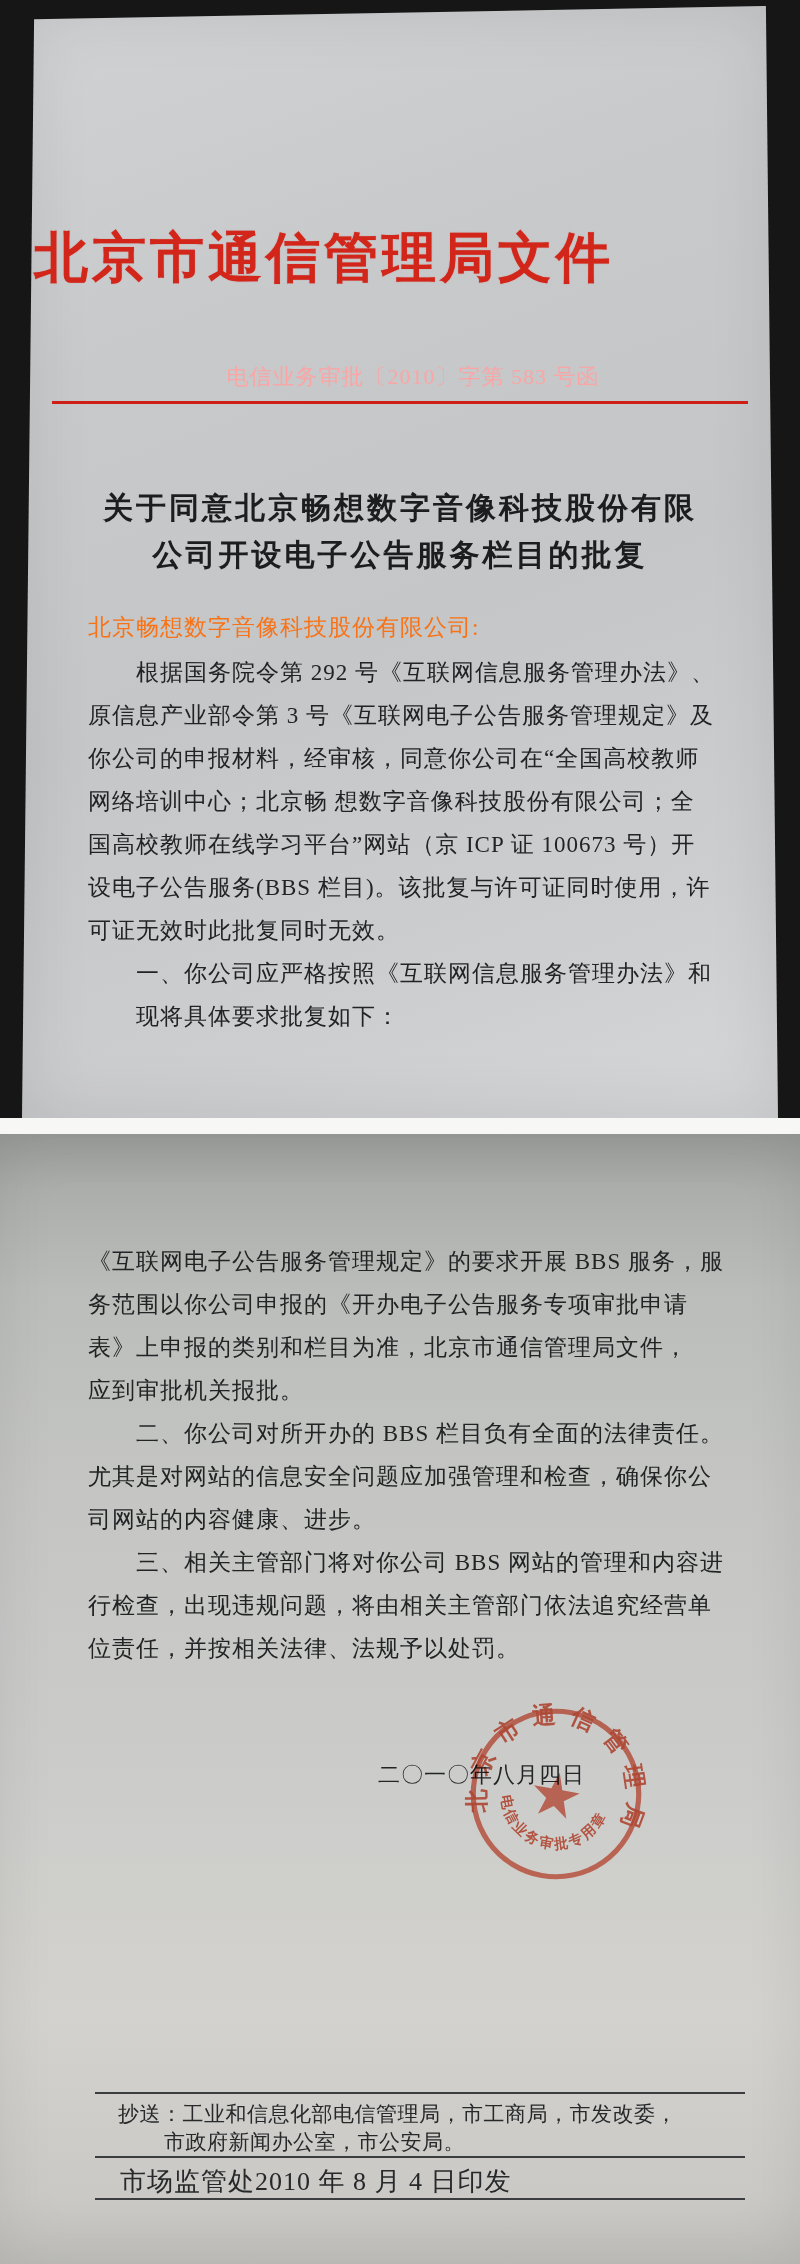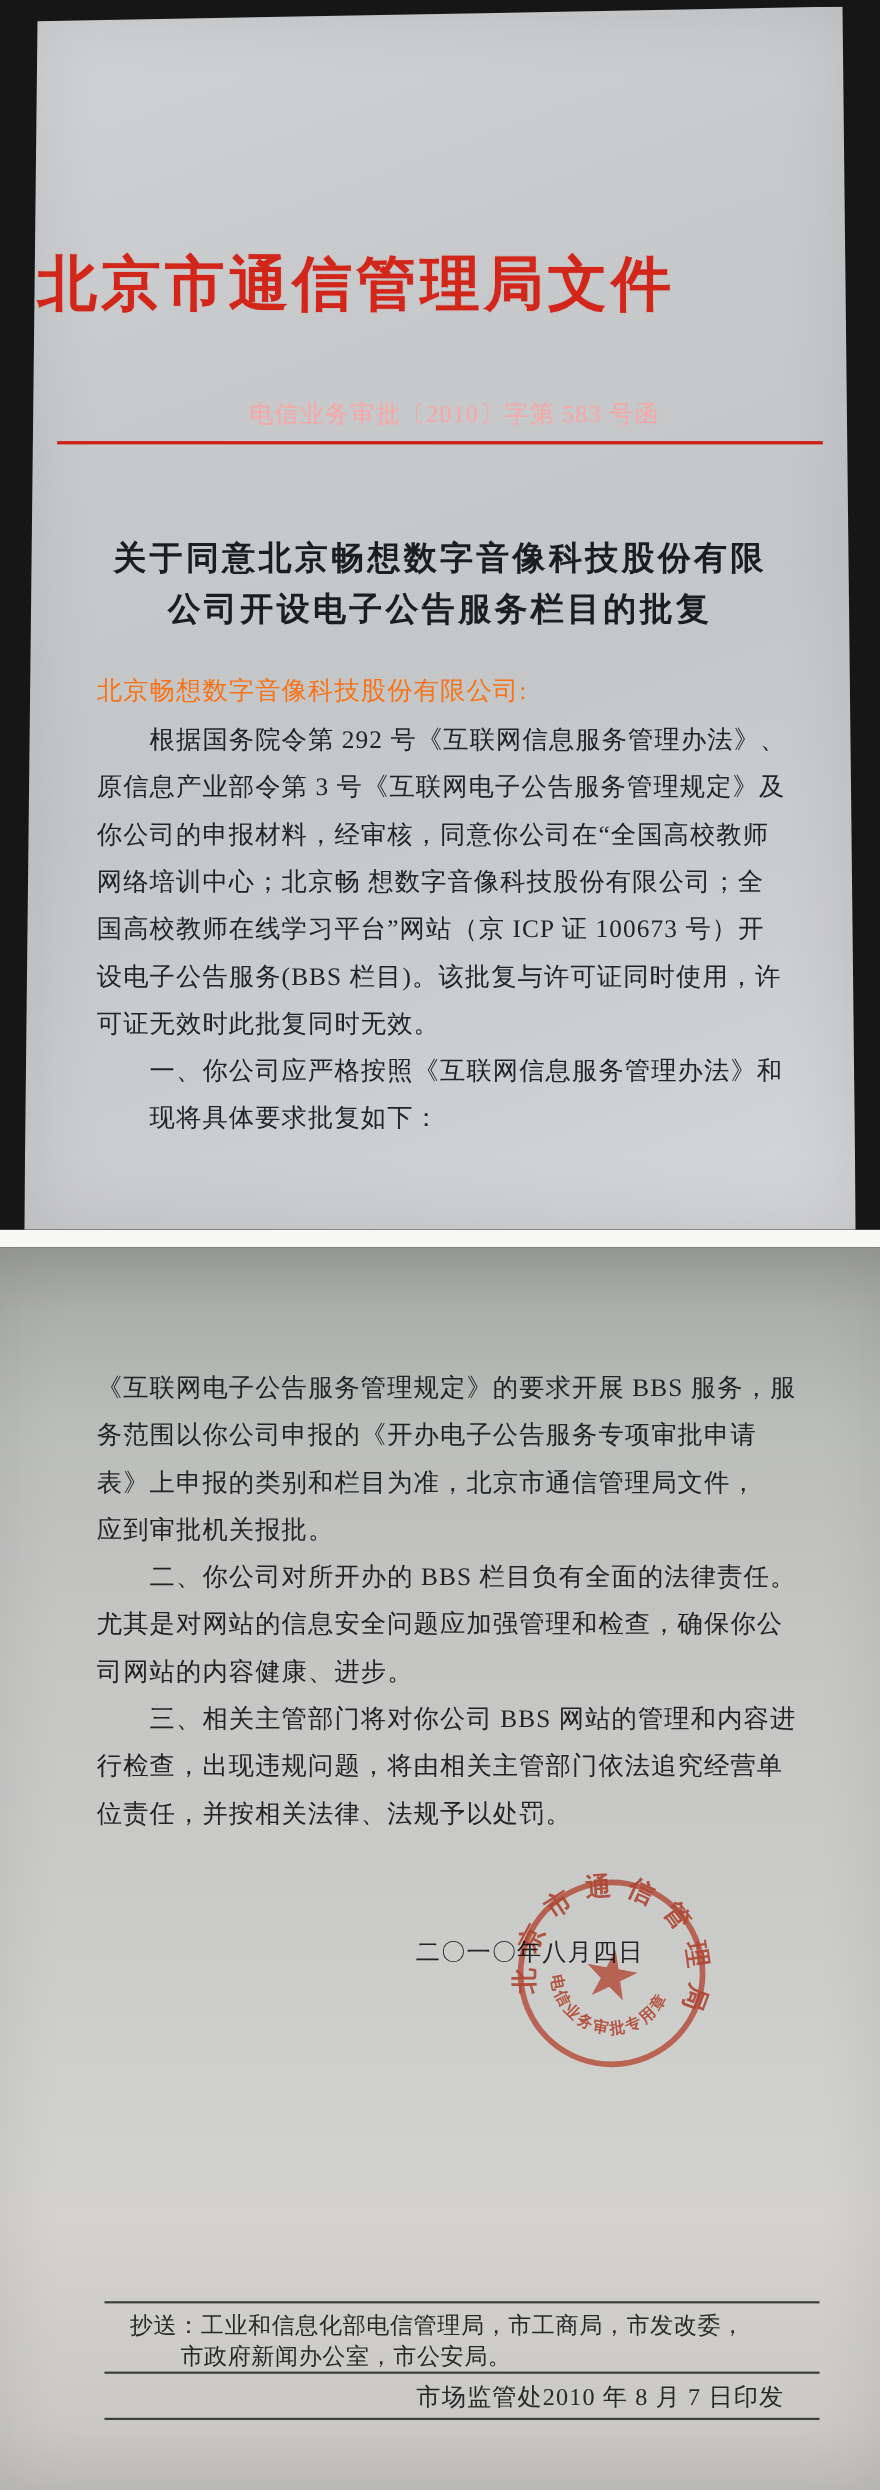--- a/index.html
+++ b/index.html
@@ -84,23 +84,23 @@
   .rule{position:absolute;left:95px;width:650px;height:2px;background:#3b3d3e;}
   .rule1{top:2092px;}
   .rule2{top:2156px;}
   .rule3{top:2198px;}
   .cc-line{
     position:absolute;font-size:21px;color:#26282a;letter-spacing:0.5px;white-space:nowrap;
   }
   .cc1{left:118px;top:2100px;}
   .cc2{left:164px;top:2128px;}
   .issue-row{
-    position:absolute;left:133px;top:2164px;width:580px;
-    display:flex;justify-content:flex-end;
-    font-size:22px;color:#26282a;letter-spacing:1px;white-space:nowrap;
+    position:absolute;left:120px;top:2164px;width:580px;
+    display:flex;justify-content:flex-start;
+    font-size:26px;color:#26282a;letter-spacing:1px;white-space:nowrap;
   }
 </style>
 </head>
 <body>
 
 <div class="stage">
 
   <div class="paper paper1"></div>
 
   <div class="red-header">北京市通信管理局文件</div>
@@ -164,18 +164,18 @@
 
   <div class="rule rule1"></div>
 
   <div class="cc-line cc1">抄送：工业和信息化部电信管理局，市工商局，市发改委，</div>
   <div class="cc-line cc2">市政府新闻办公室，市公安局。</div>
 
   <div class="rule rule2"></div>
 
   <div class="issue-row">
     <span>市场监管处</span>
-    <span>2010 年 8 月 7 日印发</span>
+    <span>2010 年 8 月 4 日印发</span>
   </div>
 
   <div class="rule rule3"></div>
 
 </div>
 
 </body></html>

